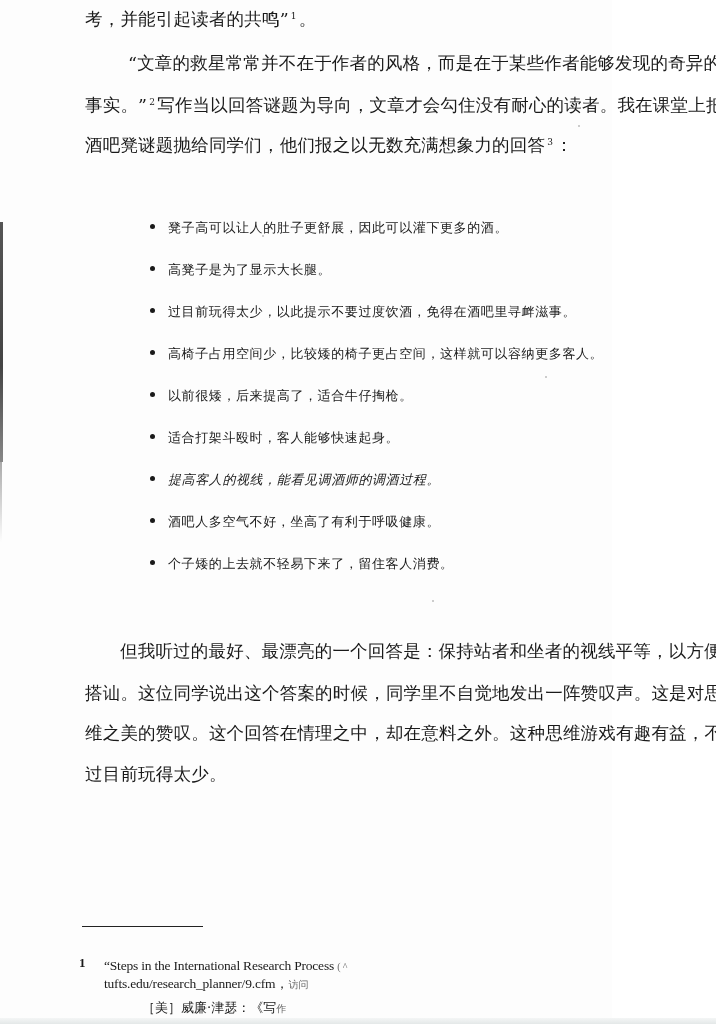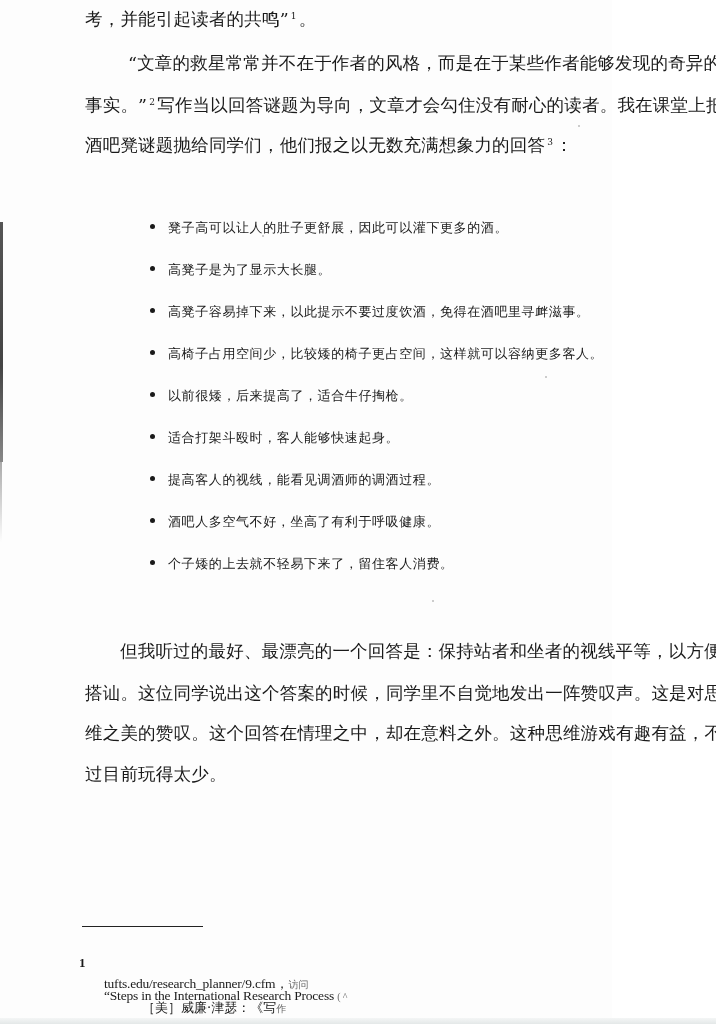--- a/index.html
+++ b/index.html
@@ -141,46 +141,46 @@
   <div class="line" style="left:85px; top:94px;">
     <span>事实。”</span><span class="sup">2</span><span>写作当以回答谜题为导向，文章才会勾住没有耐心的读者。我在课堂上把</span>
   </div>
   <div class="line" style="left:85px; top:134px;">
     <span>酒吧凳谜题抛给同学们，他们报之以无数充满想象力的回答</span><span class="sup">3</span><span>：</span>
   </div>
 
   <div>
     <div class="bullet-item" style="top:217px;"><span class="bullet-dot"></span><span>凳子高可以让人的肚子更舒展，因此可以灌下更多的酒。</span></div>
     <div class="bullet-item" style="top:259px;"><span class="bullet-dot"></span><span>高凳子是为了显示大长腿。</span></div>
-    <div class="bullet-item" style="top:301px;"><span class="bullet-dot"></span><span>高凳子容易掉下来，以此提示不要过度饮酒，免得在酒吧里寻衅滋事。</span></div>
+    <div class="bullet-item" style="top:301px;"><span class="bullet-dot"></span><span>过目前玩得太少，以此提示不要过度饮酒，免得在酒吧里寻衅滋事。</span></div>
     <div class="bullet-item" style="top:343px;"><span class="bullet-dot"></span><span>高椅子占用空间少，比较矮的椅子更占空间，这样就可以容纳更多客人。</span></div>
     <div class="bullet-item" style="top:385px;"><span class="bullet-dot"></span><span>以前很矮，后来提高了，适合牛仔掏枪。</span></div>
     <div class="bullet-item" style="top:427px;"><span class="bullet-dot"></span><span>适合打架斗殴时，客人能够快速起身。</span></div>
-    <div class="bullet-item" style="top:469px;"><span class="bullet-dot"></span><span>提高客人的视线，能看见调酒师的调酒过程。</span></div>
+    <div class="bullet-item" style="top:469px;font-style:italic;"><span class="bullet-dot"></span><span>提高客人的视线，能看见调酒师的调酒过程。</span></div>
     <div class="bullet-item" style="top:511px;"><span class="bullet-dot"></span><span>酒吧人多空气不好，坐高了有利于呼吸健康。</span></div>
     <div class="bullet-item" style="top:553px;"><span class="bullet-dot"></span><span>个子矮的上去就不轻易下来了，留住客人消费。</span></div>
   </div>
 
   <div class="line" style="left:120px; top:640px;">
     <span>但我听过的最好、最漂亮的一个回答是：保持站者和坐者的视线平等，以方便</span>
   </div>
   <div class="line" style="left:85px; top:682px;">
     <span>搭讪。这位同学说出这个答案的时候，同学里不自觉地发出一阵赞叹声。这是对思</span>
   </div>
   <div class="line" style="left:85px; top:722px;">
     <span>维之美的赞叹。这个回答在情理之中，却在意料之外。这种思维游戏有趣有益，不</span>
   </div>
   <div class="line" style="left:85px; top:763px;font-family:Liberation Serif, serif;">
     <span>过目前玩得太少。</span>
   </div>
 
   <div class="footnote-rule"></div>
 
   <div class="fn-num">1</div>
-  <div class="fn-line" style="top:958px;margin-top:30px;">
+  <div class="fn-line" style="top:958px;">
     <span>“Steps in the International Research Process</span>
     <span class="fn-bracket">( ^</span>
   </div>
   <div class="fn-line" style="top:976px;">
     <span>tufts.edu/research_planner/9.cfm，</span><span class="fn-bracket">访问</span>
   </div>
   <div class="fn-cn">
     <span>［美］威廉·津瑟：《写</span><span class="fn-bracket">作</span>
   </div>
 

